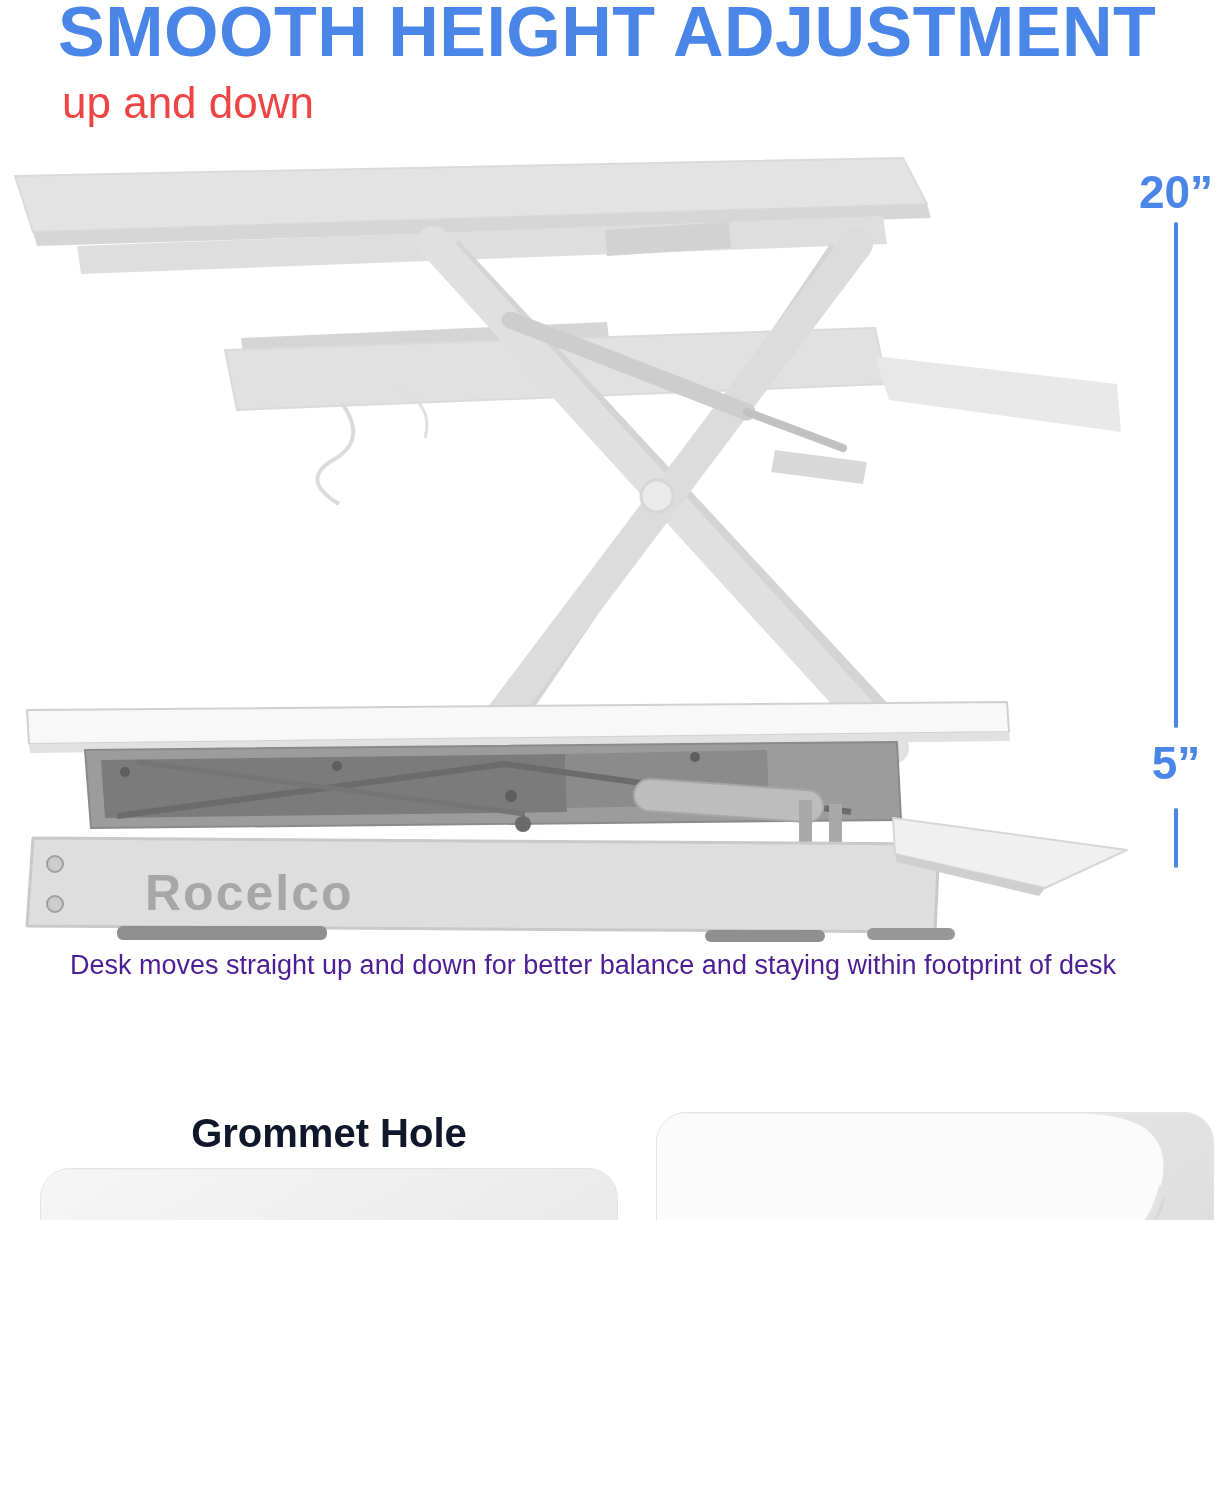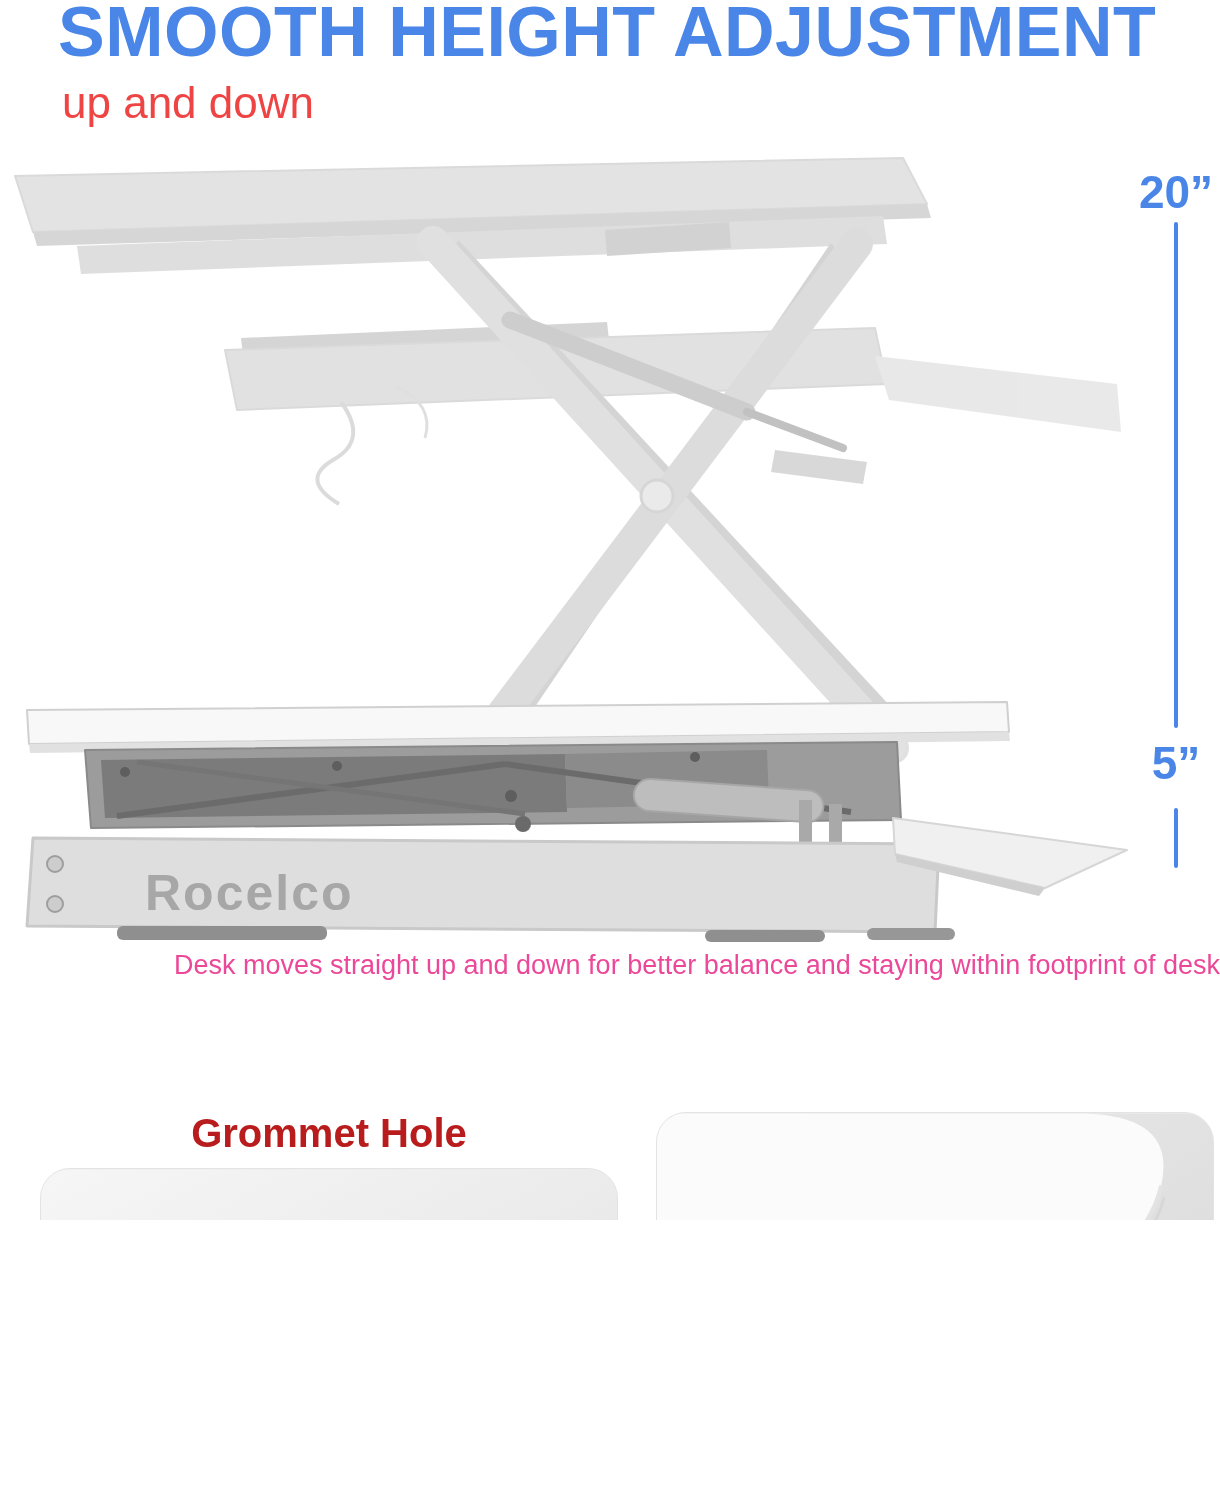--- a/index.html
+++ b/index.html
@@ -21,29 +21,29 @@
   .measure { position:absolute; left:1136px; top:162px; width:80px; height:730px; color:#4a86e8; }
   .m-label { position:absolute; left:0; right:0; text-align:center; font-size:46px; font-weight:700; line-height:1; }
   .m20 { top:7px; }
   .m5  { top:578px; }
   .m-line { position:absolute; left:50%; width:4px; transform:translateX(-50%); background:#4a86e8; border-radius:2px; }
   .m-line.upper { top:60px; height:506px; }
   .m-line.lower { top:646px; height:60px; }
 
   .caption {
     position:absolute; top:950px; left:70px; right:0;
-    text-align:right; font-size:27px; color:#ec4899; white-space:nowrap;
+    text-align:left; font-size:27px; color:#4c1d95; white-space:nowrap;
   }
 
   .feature { position:absolute; top:1112px; }
   .feature.left  { left:40px;  width:578px; }
   .feature.right { left:656px; width:558px; }
   .feature h3 {
     margin:0 0 14px 0; text-align:center;
-    font-size:40px; font-weight:700; color:#b91c1c; line-height:1.05;
+    font-size:40px; font-weight:700; color:#0f172a; line-height:1.05;
   }
   .panel {
     position:relative; height:330px; border-radius:30px; overflow:hidden;
     border:1px solid #e3e3e3; background:#ededed;
   }
   .panel svg { display:block; width:100%; height:100%; }
 </style>
 </head>
 <body>
 

